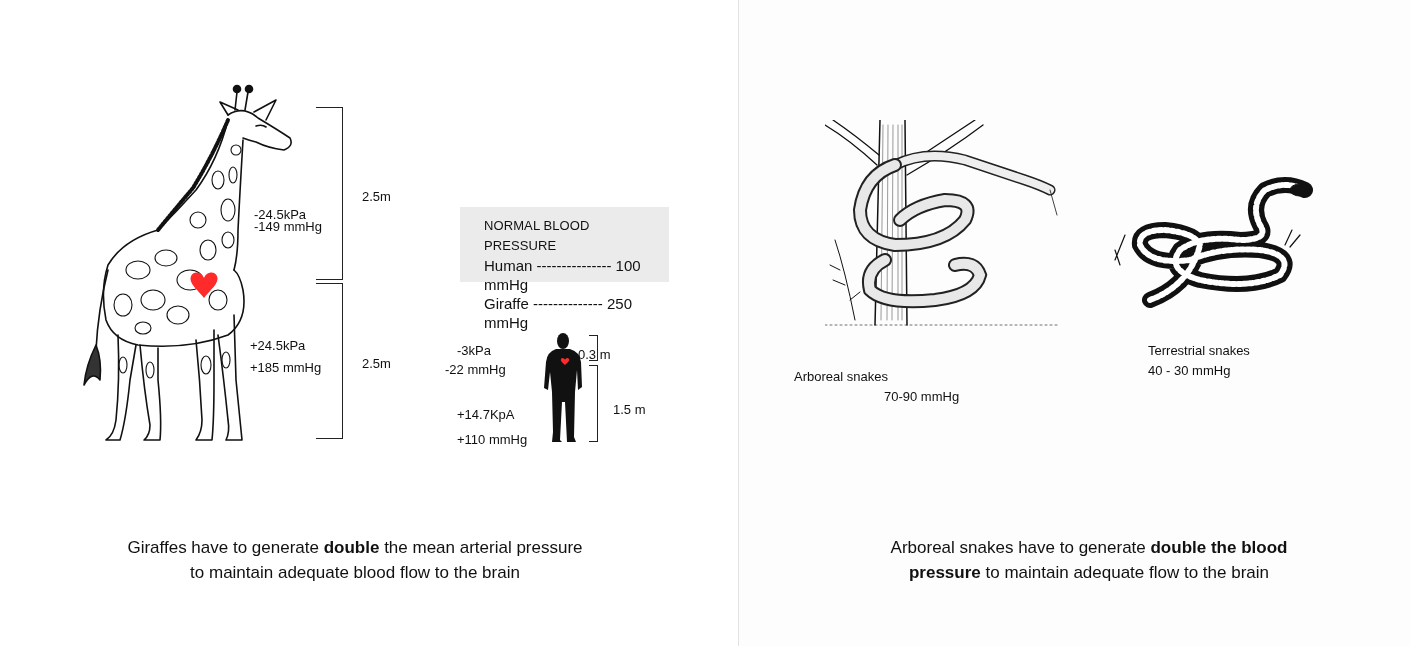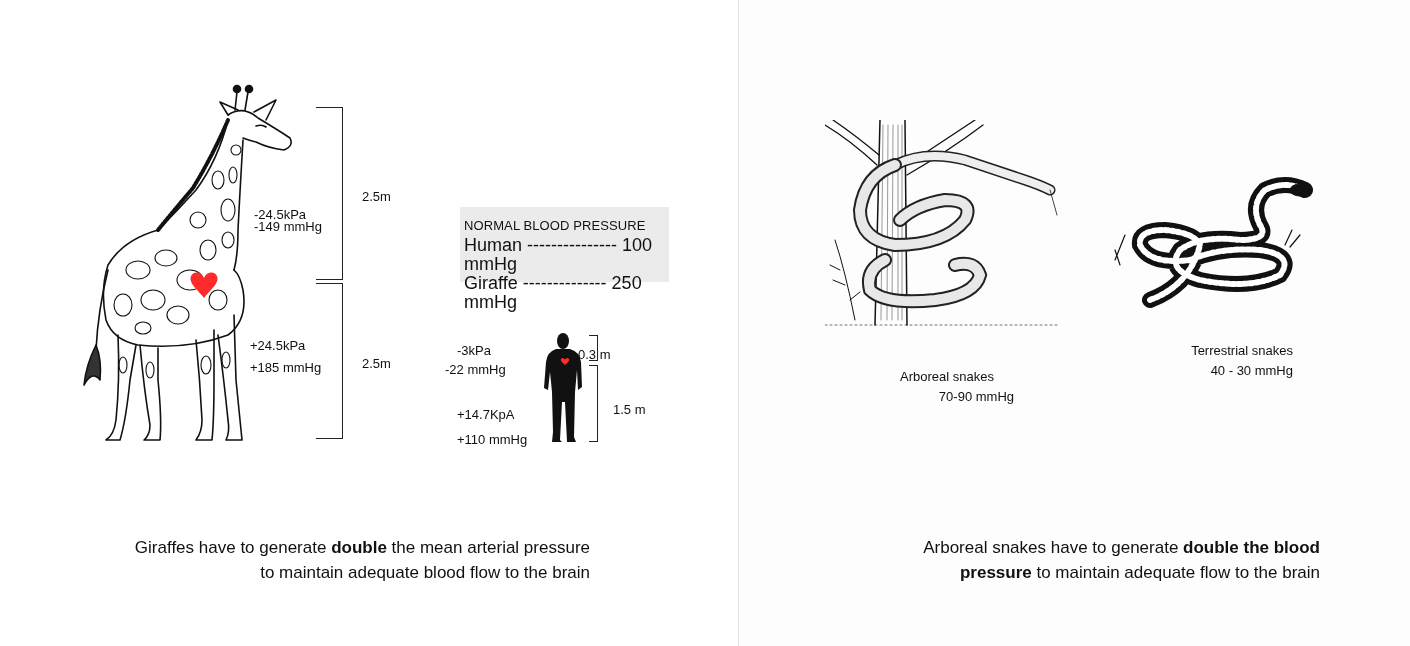--- a/index.html
+++ b/index.html
@@ -6,26 +6,26 @@
   body {
     width: 1410px; height: 646px; position: relative; overflow: hidden;
     background: #ffffff; color: #111;
     font-family: "Liberation Sans", "DejaVu Sans", sans-serif;
   }
   .abs { position: absolute; }
   .label { font-size: 13px; line-height: 21px; color: #111; white-space: nowrap; }
   .divider { left: 738px; top: 0; width: 1px; height: 646px; background: #e2e2e2; }
   .right-bg { left: 739px; top: 0; width: 671px; height: 646px; background: #fdfdfd; }
   .bracket { border: 1.3px solid #222; border-left: none; }
-  .bp-box { left: 460px; top: 207px; width: 209px; height: 75px; background: #ebebeb; box-sizing: border-box; padding: 9px 4px; }
+  .bp-box { left: 460px; top: 207px; width: 209px; height: 75px; background: #ebebeb; box-sizing: border-box; padding: 9px 24px; }
   .bp-title { font-size: 13px; letter-spacing: 0.1px; line-height: 20px; }
-  .bp-row { font-size: 18px; line-height: 19px; }
-  .caption { font-size: 17px; line-height: 25px; text-align: right; color: #111; }
+  .bp-row { font-size: 15px; line-height: 19px; }
+  .caption { font-size: 17px; line-height: 25px; text-align: center; color: #111; }
   .caption b { font-weight: 700; }
-  .center { text-align: right; }
+  .center { text-align: left; }
 </style>
 </head>
 <body>
 
 <div class="abs right-bg"></div>
 <div class="abs divider"></div>
 
 <svg class="abs" style="left:78px;top:80px" width="230" height="370" viewBox="0 0 230 370">
   <g fill="none" stroke="#111" stroke-width="1.6" stroke-linejoin="round" stroke-linecap="round">
 
@@ -142,20 +142,20 @@
 <svg class="abs" style="left:1110px;top:175px" width="205" height="140" viewBox="0 0 205 140">
   <g fill="none" stroke="#111" stroke-linecap="round">
     <path d="M5 85 L15 60 M10 90 L5 75" stroke-width="1.2"></path>
     <path d="M175 70 L182 55 M180 72 L190 60" stroke-width="1.2"></path>
     <path d="M195 15 Q175 5 155 15 Q140 30 150 50 Q160 65 130 65 Q90 60 70 75 Q55 95 90 105 Q140 115 170 100 Q185 80 150 75 Q110 72 80 85 Q40 90 30 70 Q28 55 55 55 Q85 58 90 70 Q80 110 40 125" stroke-width="16" stroke="#111"></path>
     <path d="M195 15 Q175 5 155 15 Q140 30 150 50 Q160 65 130 65 Q90 60 70 75 Q55 95 90 105 Q140 115 170 100 Q185 80 150 75 Q110 72 80 85 Q40 90 30 70 Q28 55 55 55 Q85 58 90 70 Q80 110 40 125" stroke-width="6" stroke="#fff" stroke-dasharray="3 3"></path>
     <ellipse cx="190" cy="15" rx="10" ry="6" fill="#111"></ellipse>
   </g>
 </svg>
 
-<div class="abs label center" style="left:864px;top:366px;width:130px">Arboreal snakes</div>
+<div class="abs label center" style="left:794px;top:366px;width:130px">Arboreal snakes</div>
 <div class="abs label center" style="left:884px;top:386px;width:130px">70-90 mmHg</div>
 <div class="abs label center" style="left:1148px;top:340px;width:145px">Terrestrial snakes</div>
 <div class="abs label center" style="left:1148px;top:360px;width:145px">40 - 30 mmHg</div>
 
 <div class="abs caption" style="left:858px;top:535px;width:462px">
   <span>Arboreal snakes have to generate </span><b>double the blood pressure</b><span> to maintain adequate flow to the brain</span>
 </div>
 
 </body></html>

